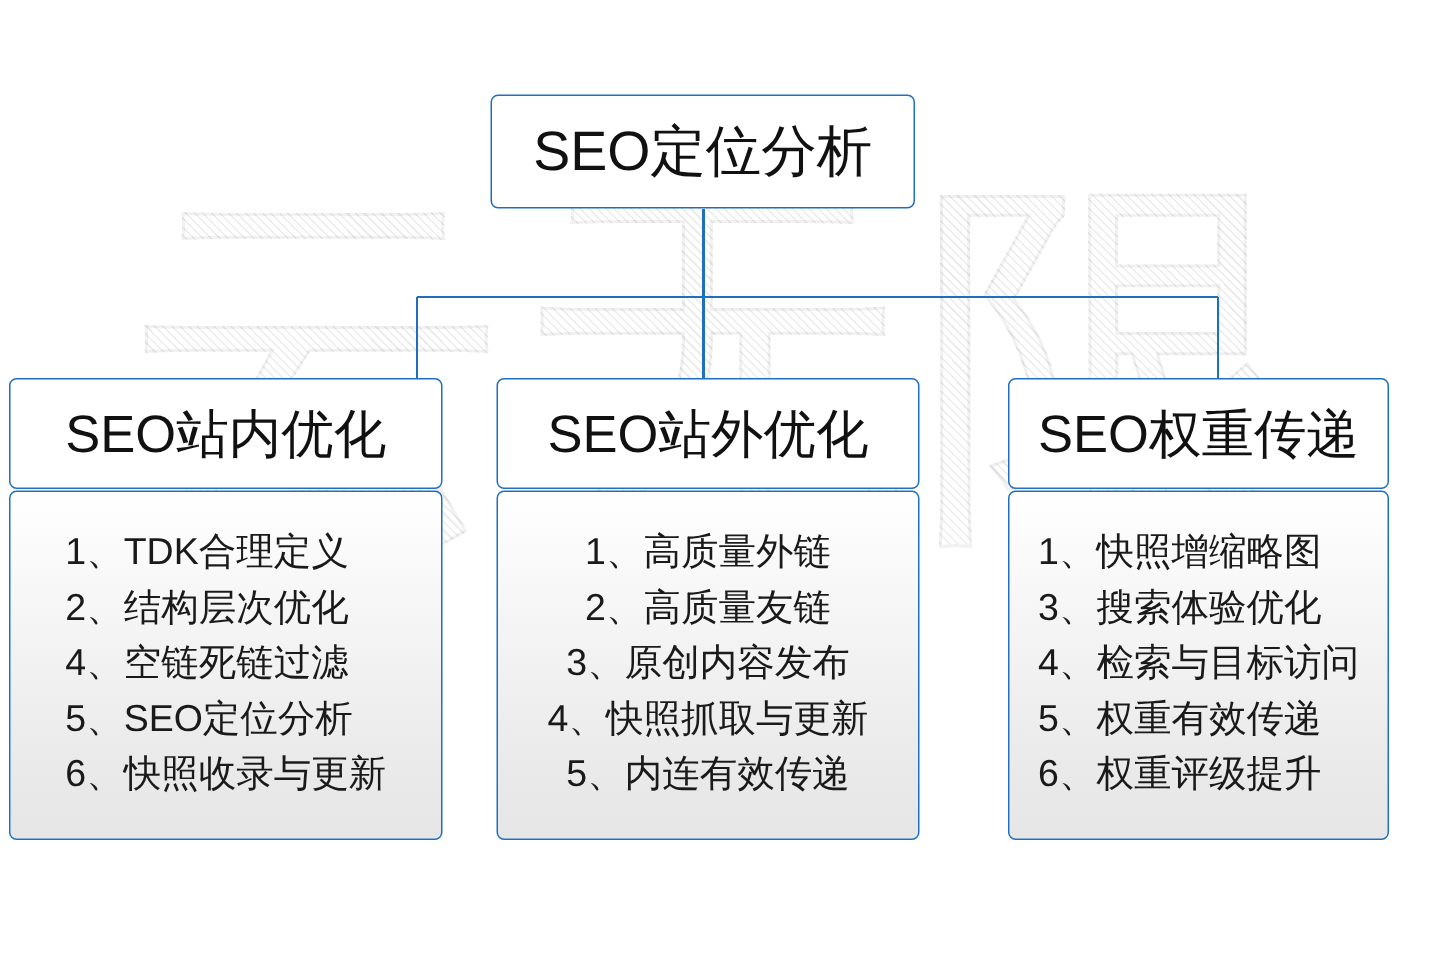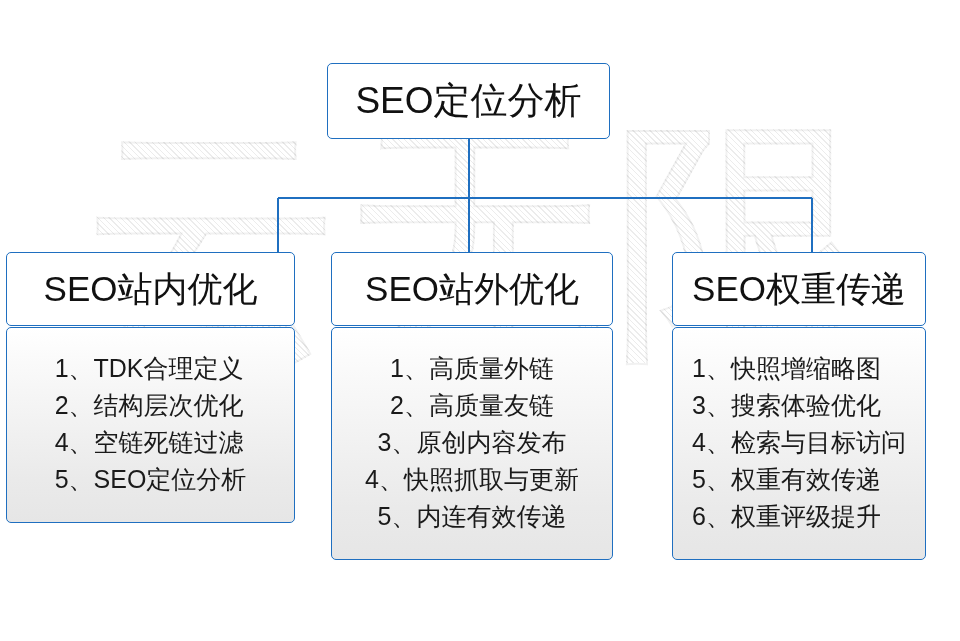--- a/index.html
+++ b/index.html
@@ -173,20 +173,21 @@
   <div class="column" id="column-0">
     <div class="col-header">
       <span class="col-header-title">SEO站内优化</span>
     </div>
     <div class="col-body">
       <ul class="col-list">
         <li><span class="li-index">1、</span><span class="li-text">TDK合理定义</span></li>
         <li><span class="li-index">2、</span><span class="li-text">结构层次优化</span></li>
         <li><span class="li-index">4、</span><span class="li-text">空链死链过滤</span></li>
         <li><span class="li-index">5、</span><span class="li-text">SEO定位分析</span></li>
+        <li><span class="li-index">6、</span><span class="li-text">快照收录与更新</span></li>
       </ul>
     </div>
   </div>
 
   <div class="column" id="column-1">
     <div class="col-header">
       <span class="col-header-title">SEO站外优化</span>
     </div>
     <div class="col-body">
       <ul class="col-list">

